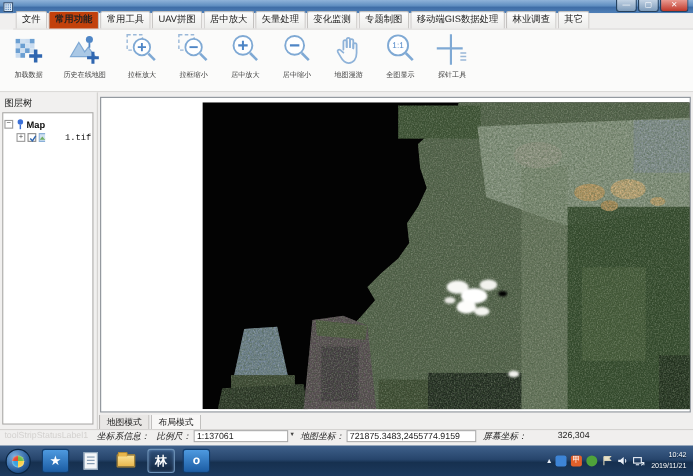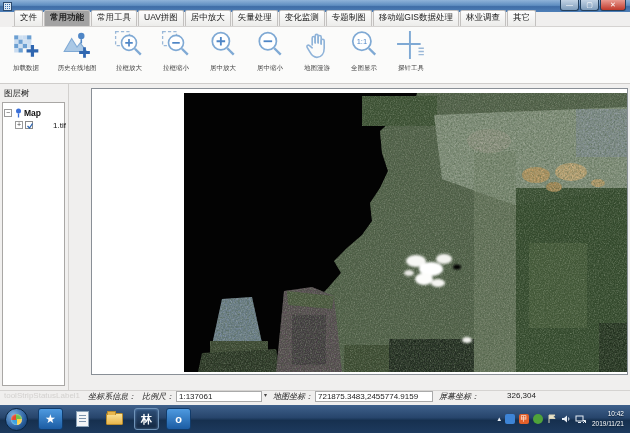--- a/index.html
+++ b/index.html
@@ -19,34 +19,34 @@
     color:#fff; border:1px solid #24415f; border-top:none;
     background:linear-gradient(#c3d3e4,#7e9cbb); border-radius:0 0 3px 3px; margin-left:1px; cursor:default; }
   .win-btn.close { background:linear-gradient(#e99a90,#c0392b); width:26px; }
 
   
   .menubar { position:absolute; left:12px; top:12px; width:630px; height:15px;
     background:#f0efee; border-bottom:1px solid #d5d3d1; display:flex; align-items:flex-end; padding-left:2px; }
   .menutab { font-size:8.5px; color:#222; padding:1px 5px 2px 5px; margin-right:1px;
     border:1px solid #c3c1bf; border-bottom:none; background:linear-gradient(#fdfdfd,#ececea);
     white-space:nowrap; border-radius:2px 2px 0 0; }
-  .menutab.active { background:#a3a3a3; font-weight:bold; }
+  .menutab.active { background:#c2410c; font-weight:bold; }
 
   
   .toolbar { position:absolute; left:0; top:27px; width:630px; height:57px;
     background:#fbfbfa; border-bottom:1px solid #cfcdcb; display:flex; align-items:flex-start; padding:2px 0 0 2px; }
   .tool { width:47px; height:52px; display:flex; flex-direction:column; align-items:center;
     justify-content:flex-start; cursor:default; }
   .tool.wide { width:56px; }
   .tool svg { width:30px; height:30px; margin-top:1px; }
   .tool .tlabel { font-size:7px; color:#3d3d3d; margin-top:3px; white-space:nowrap; transform:scale(.92); }
 
   
   .main { position:absolute; left:0; top:84px; width:630px; height:306px; background:#f0efee; }
-  .layer-panel { position:absolute; left:0; top:0; width:69px; height:306px;
+  .layer-panel { position:absolute; left:0; top:0; width:89px; height:306px;
     background:#f1f0ef; border-right:1px solid #d2d0ce; }
   .layer-title { font-size:8.5px; color:#222; padding:4px 0 2px 4px; }
   .layer-tree { position:absolute; left:2px; right:3px; top:18px; bottom:4px;
     background:#fff; border:1px solid #a9a7a5; padding:4px 1px; }
   .tree-row { display:flex; align-items:center; height:12px; font-size:8px; color:#111; white-space:nowrap; }
   .tree-row.child { margin-left:11px; }
   .expander { width:8px; height:8px; border:1px solid #9a9a9a; background:#fff; font-size:7px;
     line-height:6px; text-align:center; color:#444; margin-right:2px; flex:0 0 auto; }
   .map-label { font-weight:bold; font-size:8.5px; }
   .chk { width:8px; height:8px; border:1px solid #8a8a8a; background:#fff; margin-right:2px;
@@ -255,21 +255,21 @@
           <span class="expander">+</span>
           <span class="chk">
             <svg width="8" height="8">
                 <polyline points="1.5,4 3.5,6 6.5,1.5" fill="none" stroke="#2f66b0" stroke-width="1.3"></polyline>
               </svg>
           </span>
           <svg width="9" height="8">
             <rect x="0.5" y="0.5" width="8" height="7" fill="#cfe0f0" stroke="#7fa9d4" stroke-width="1"></rect>
             <path d="M1 6l2.5-3 2 2.5 1.5-1.5 1.5 2z" fill="#6fae62"></path>
           </svg>
-          <span style="margin-left:18px;">1.tif</span>
+          <span style="margin-left:18px;font-family:Liberation Mono, monospace;">1.tif</span>
         </div>
       </div>
     </div>
 
     <div class="map-wrap">
       <div class="map-canvas">
         <svg class="raster" viewBox="0 0 443 279" preserveAspectRatio="none">
           <defs>
             <filter id="texDark" x="0%" y="0%" width="100%" height="100%">
               <feTurbulence type="fractalNoise" baseFrequency="0.55" numOctaves="2" seed="7" stitchTiles="stitch"></feTurbulence>
@@ -328,20 +328,24 @@
             <ellipse cx="260" cy="166" rx="8" ry="5" fill="#f2f2ee"></ellipse>
             <ellipse cx="240" cy="186" rx="9" ry="6" fill="#fdfdfb"></ellipse>
             <ellipse cx="254" cy="190" rx="7" ry="4" fill="#f5f5f1"></ellipse>
             <ellipse cx="225" cy="180" rx="5" ry="3" fill="#e9e9e4"></ellipse>
             <ellipse cx="273" cy="174" rx="4" ry="2.5" fill="#eef
 0ea"></ellipse>
             <ellipse cx="283" cy="247" rx="5" ry="3" fill="#f2f2ee"></ellipse>
           </g>
         </svg>
       </div>
+      <div class="view-tabs">
+        <span class="view-tab">地图模式</span>
+        <span class="view-tab alt">布局模式</span>
+      </div>
     </div>
   </div>
 
   <div class="statusbar">
     <span class="faint">toolStripStatusLabel1</span>
     <span class="sb-label">坐标系信息：</span>
     <span class="sb-label">比例尺：</span>
     <span class="sb-box scale-box">1:137061</span>
     <span class="combo-arrow">▾</span>
     <span class="sb-label">地图坐标：</span>

